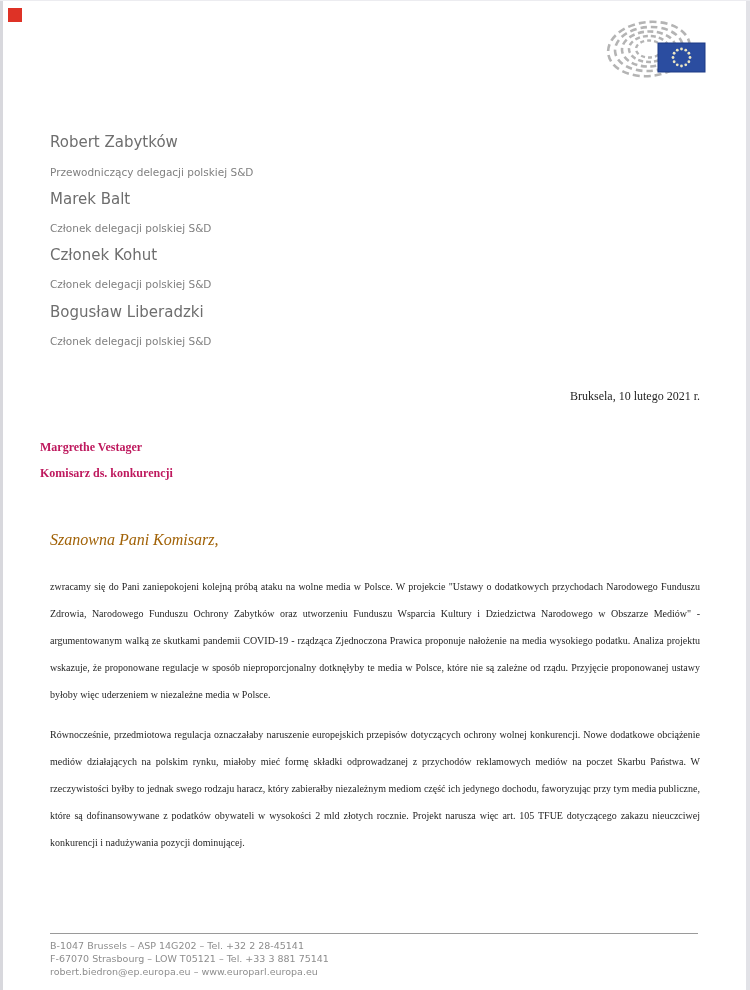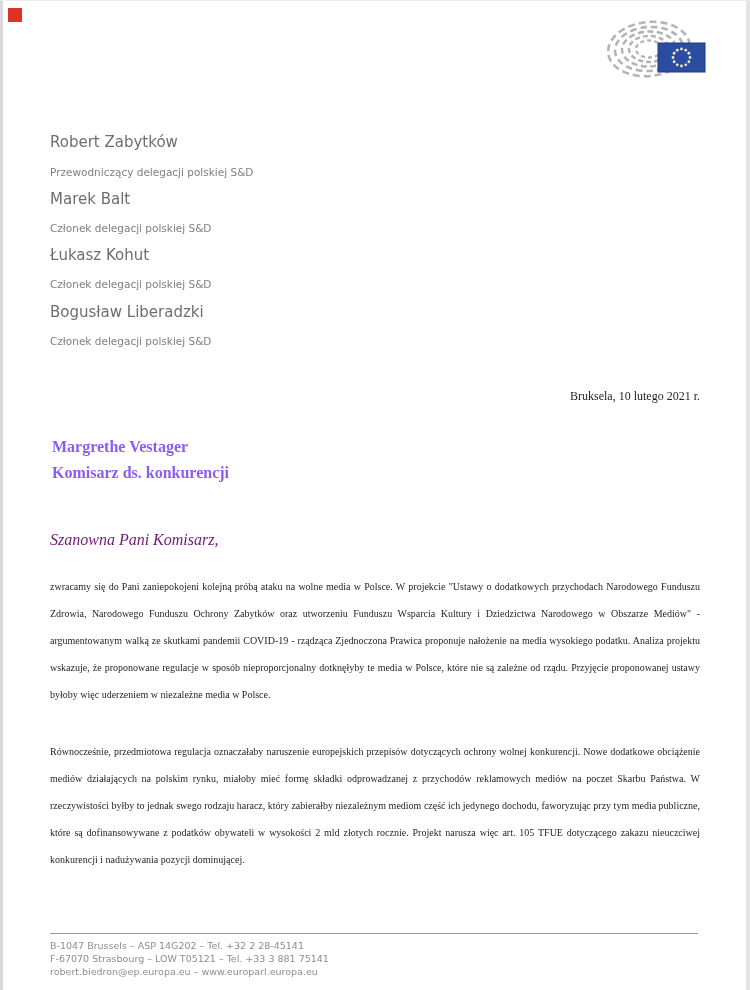--- a/index.html
+++ b/index.html
@@ -15,27 +15,27 @@
 
   .sig-block{position:absolute;left:50px;top:133px;width:400px;
     font-family:"DejaVu Sans","Liberation Sans",sans-serif;}
   .sig-name{position:absolute;left:0;font-size:15px;color:#6e6e6e;white-space:nowrap;}
   .sig-title{position:absolute;left:0;font-size:10.5px;color:#808080;white-space:nowrap;}
   .n0{top:0;} .t0{top:33px;} .n1{top:57px;} .t1{top:89px;}
   .n2{top:113px;} .t2{top:145px;} .n3{top:170px;} .t3{top:202px;}
 
   .date-line{position:absolute;left:50px;top:389px;width:650px;text-align:right;
     font-size:12px;color:#1e1e1e;}
-  .recipient{position:absolute;left:52px;top:434px;font-size:16px;font-weight:bold;
-    color:#8b5cf6;line-height:26px;}
-  .salutation{position:absolute;left:50px;top:531px;font-size:16px;font-style:italic;color:#701a75;}
+  .recipient{position:absolute;left:40px;top:434px;font-size:12px;font-weight:bold;
+    color:#be185d;line-height:26px;}
+  .salutation{position:absolute;left:50px;top:531px;font-size:16px;font-style:italic;color:#a16207;}
 
   .body-text{position:absolute;left:50px;top:573px;width:650px;color:#1f1f1f;}
   .body-text p{margin:0;font-size:10px;line-height:27px;text-align:justify;}
-  .body-text p + p{margin-top:30px;}
+  .body-text p + p{margin-top:13px;}
 
   .footer{position:absolute;left:50px;top:933px;width:648px;
     font-family:"DejaVu Sans","Liberation Sans",sans-serif;}
   .footer-rule{border:none;border-top:1.5px solid #9a9a9a;margin:0 0 5px 0;width:648px;}
   .footer-line{font-size:9.5px;color:#8d8d8d;line-height:13px;white-space:nowrap;}
 </style>
 </head>
 <body>
 
 <div class="edge-left"></div>
@@ -68,21 +68,21 @@
         <circle cx="72.25" cy="32.14" r="1.4"></circle>
     </g>
   </svg>
 </div>
 
 <div class="sig-block">
   <div class="sig-name n0">Robert Zabytków</div>
   <div class="sig-title t0">Przewodniczący delegacji polskiej S&amp;D</div>
   <div class="sig-name n1">Marek Balt</div>
   <div class="sig-title t1">Członek delegacji polskiej S&amp;D</div>
-  <div class="sig-name n2">Łukasz Kohut</div>
+  <div class="sig-name n2">Członek Kohut</div>
   <div class="sig-title t2">Członek delegacji polskiej S&amp;D</div>
   <div class="sig-name n3">Bogusław Liberadzki</div>
   <div class="sig-title t3">Członek delegacji polskiej S&amp;D</div>
 </div>
 
 <div class="date-line">Bruksela, 10 lutego 2021 r.</div>
 
 <div class="recipient">
   <div>Margrethe Vestager</div>
   <div>Komisarz ds. konkurencji</div>

